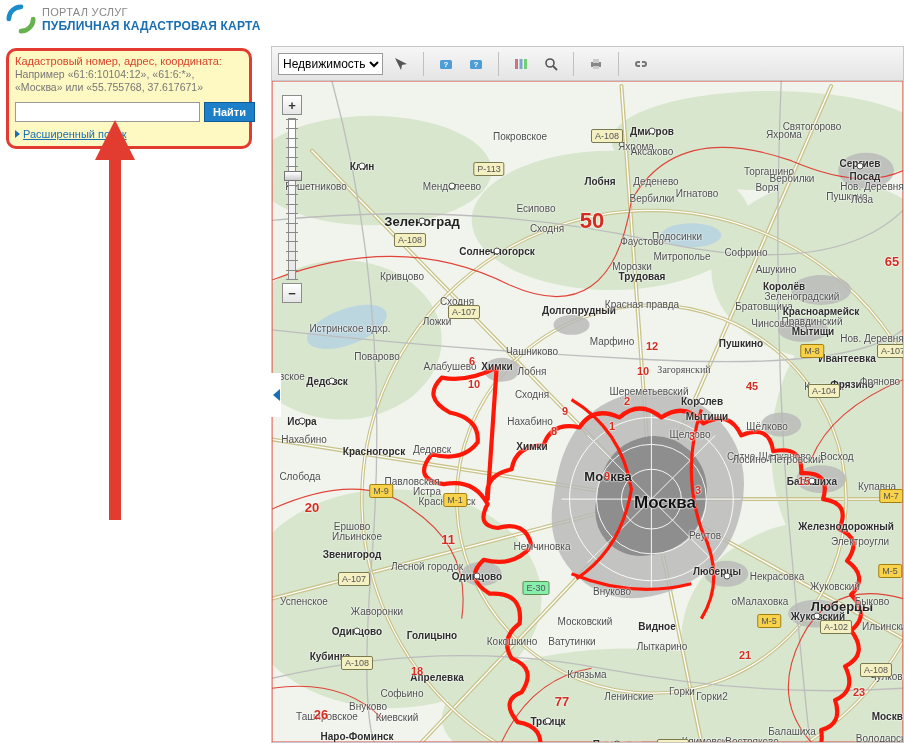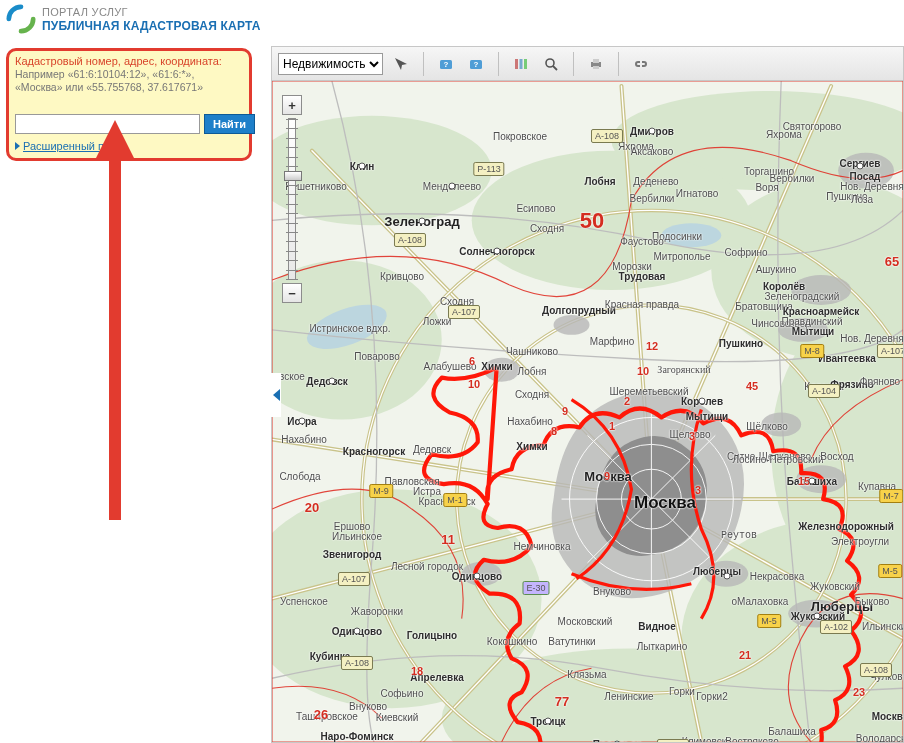--- a/index.html
+++ b/index.html
@@ -32,21 +32,21 @@
     border: 3px solid #e23b2f;
     border-radius: 10px;
     padding: 4px 6px 6px 6px;
     background: #fef9c3;
     box-sizing: border-box;
     z-index: 30;
   }
   .search-title { color: #d8432a; font-size: 11px; white-space: nowrap;}
   .search-hint  { color: #777; font-size: 10.5px; line-height: 13px; margin-top:1px;}
   .search-row {
-    display: flex; gap: 4px; margin-top: 20px; align-items: center;
+    display: flex; gap: 4px; margin-top: 8px; align-items: center;
   }
   .search-row input[type=text]{
     flex: 1 1 auto;
     height: 18px;
     border: 1px solid #999;
     background: #fff;
     padding: 0 3px;
   }
   .find-btn {
     background: #1e7fc9;
@@ -197,21 +197,21 @@
     padding:0 3px;
     border:1px solid #7a7a50;
     background:#f4f0c2;
     color:#555;
     border-radius:2px;
     transform:translate(-50%,-50%);
     pointer-events:none;
     white-space:nowrap;
   }
   .shield.m { background:#f7d24a; border-color:#a37f10;}
-  .shield.e { background:#c4b5fd; border-color:#5c8d50;}
+  .shield.e { background:#86efac; border-color:#5c8d50;}
 
   
   .dot{
     position:absolute; width:5px;height:5px;
     background:#fff;border:1px solid #555;border-radius:50%;
     transform:translate(-50%,-50%);
     pointer-events:none;
   }
 </style>
 </head>
@@ -512,21 +512,21 @@
         <div class="lbl " style="left: 260px; top: 270px;">Чашниково</div>
         <div class="lbl " style="left: 260px; top: 313px;">Сходня</div>
         <div class="lbl bold" style="left: 225px; top: 285px;">Химки</div>
         <div class="lbl " style="left: 264px; top: 127px;">Есипово</div>
         <div class="lbl " style="left: 275px; top: 147px;">Сходня</div>
         <div class="lbl bold" style="left: 260px; top: 365px;">Химки</div>
         <div class="lbl bold" style="left: 307px; top: 229px;">Долгопрудный</div>
         <div class="lbl " style="left: 260px; top: 290px;">Лобня</div>
         <div class="lbl mid" style="left: 336px; top: 395px;">Москва</div>
         <div class="lbl big" style="left: 393px; top: 422px;">Москва</div>
-        <div class="lbl " style="left: 467px; top: 454px; font-family: Liberation Mono, monospace;">Реутов</div>
+        <div class="lbl " style="left: 433px; top: 454px;">Реутов</div>
         <div class="lbl bold" style="left: 445px; top: 490px;">Люберцы</div>
         <div class="lbl " style="left: 488px; top: 520px;">оМалаховка</div>
         <div class="lbl " style="left: 505px; top: 495px;">Некрасовка</div>
         <div class="lbl bold" style="left: 546px; top: 535px;">Жуковский</div>
         <div class="lbl mid" style="left: 570px; top: 525px;">Люберцы</div>
         <div class="lbl bold" style="left: 574px; top: 445px;">Железнодорожный</div>
         <div class="lbl bold" style="left: 540px; top: 400px;">Балашиха</div>
         <div class="lbl " style="left: 497px; top: 375px;">Ситне-Щелканово</div>
         <div class="lbl " style="left: 495px; top: 345px;">Щёлково</div>
         <div class="lbl bold" style="left: 435px; top: 335px;">Мытищи</div>

